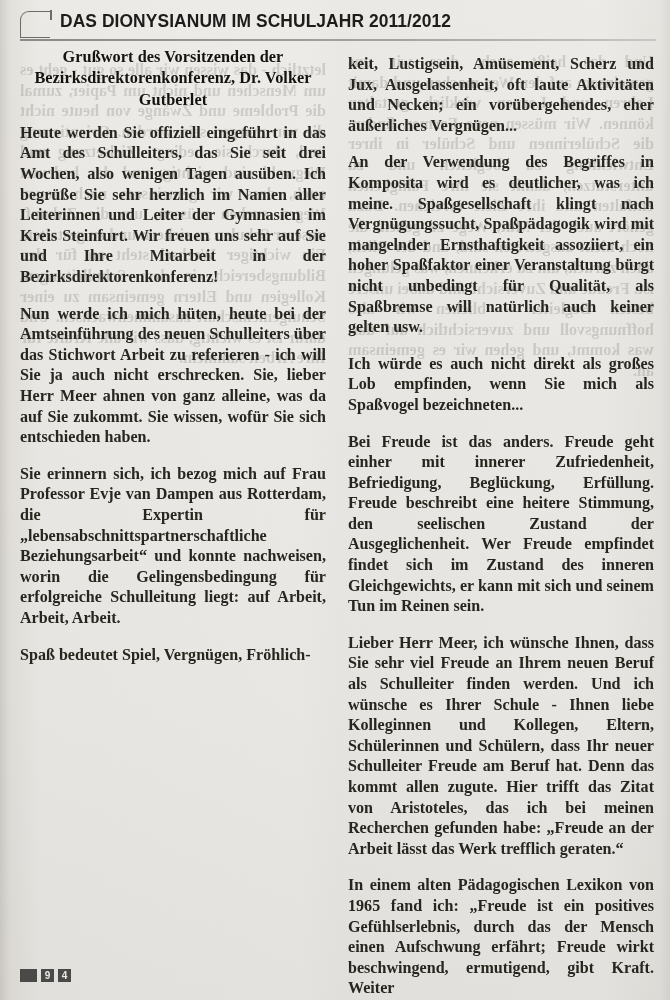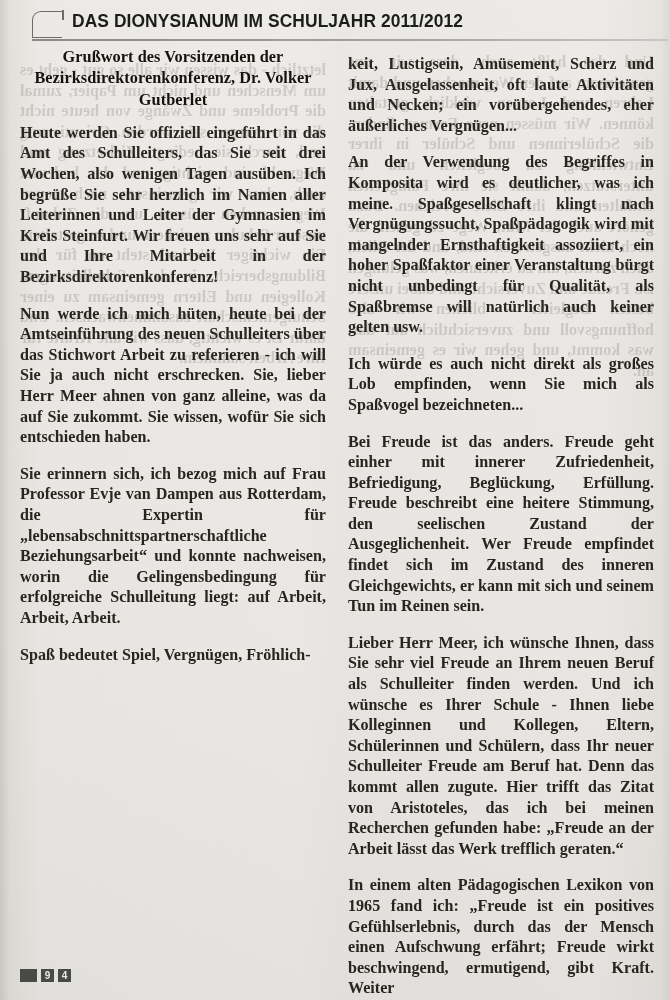--- a/index.html
+++ b/index.html
@@ -34,21 +34,21 @@
     opacity: .35;
     pointer-events: none;
     background-image:
       repeating-linear-gradient(0deg, rgba(0,0,0,.018) 0px, rgba(0,0,0,0) 1px, rgba(0,0,0,.012) 2px, rgba(0,0,0,0) 3px),
       repeating-linear-gradient(90deg, rgba(0,0,0,.014) 0px, rgba(0,0,0,0) 1px, rgba(0,0,0,.01) 2px, rgba(0,0,0,0) 3px);
   }
 
   
   #header {
     position: absolute;
-    left: 32px;
+    left: 20px;
     top: 8px;
     width: 636px;
     height: 34px;
   }
   .hdr-bracket {
     position: absolute;
     left: 0;
     top: 3px;
     width: 30px;
     height: 27px;

